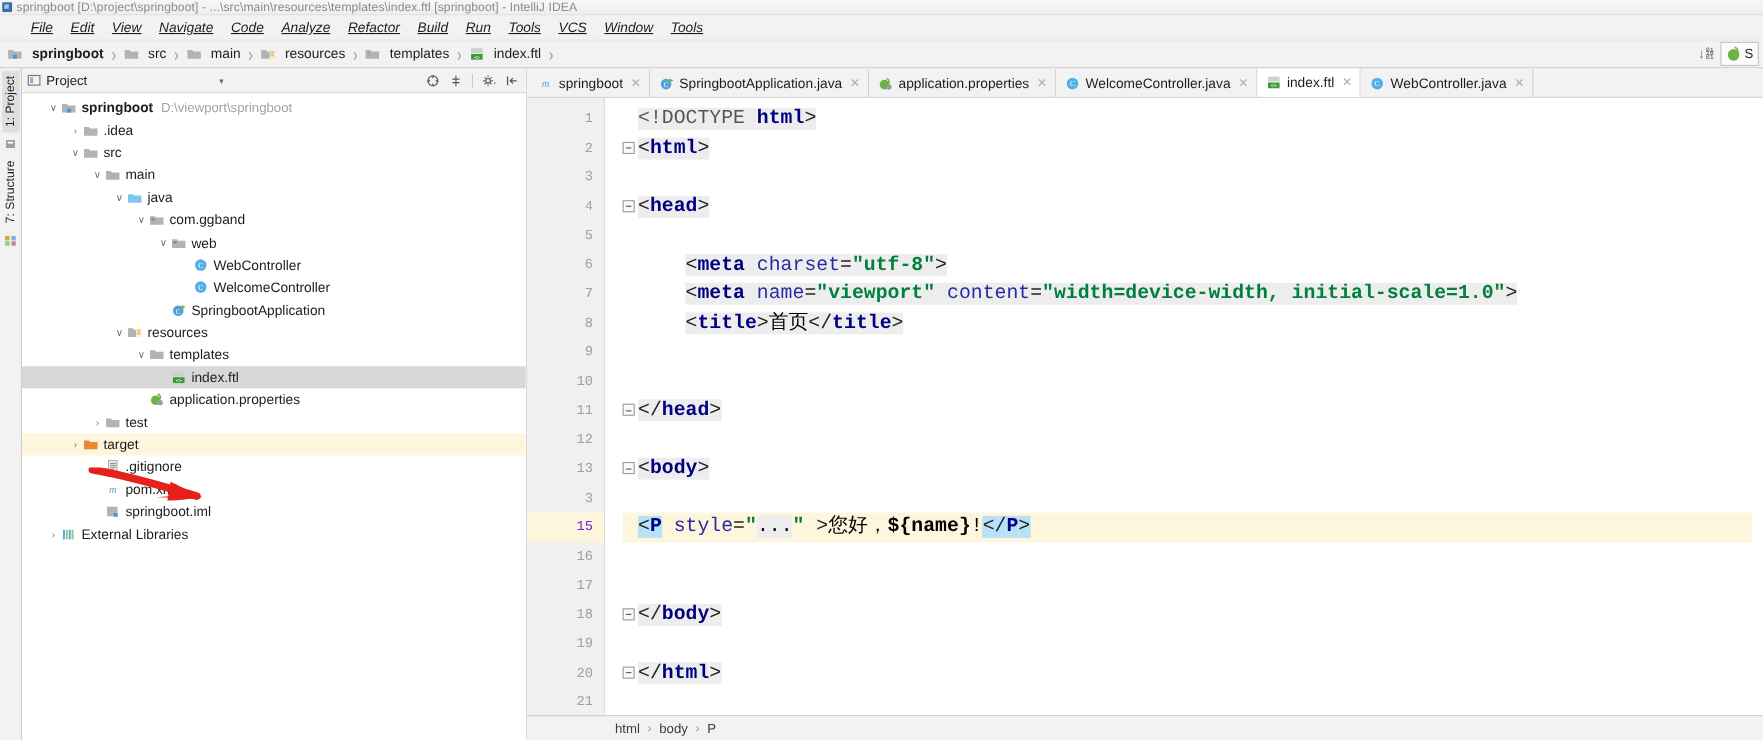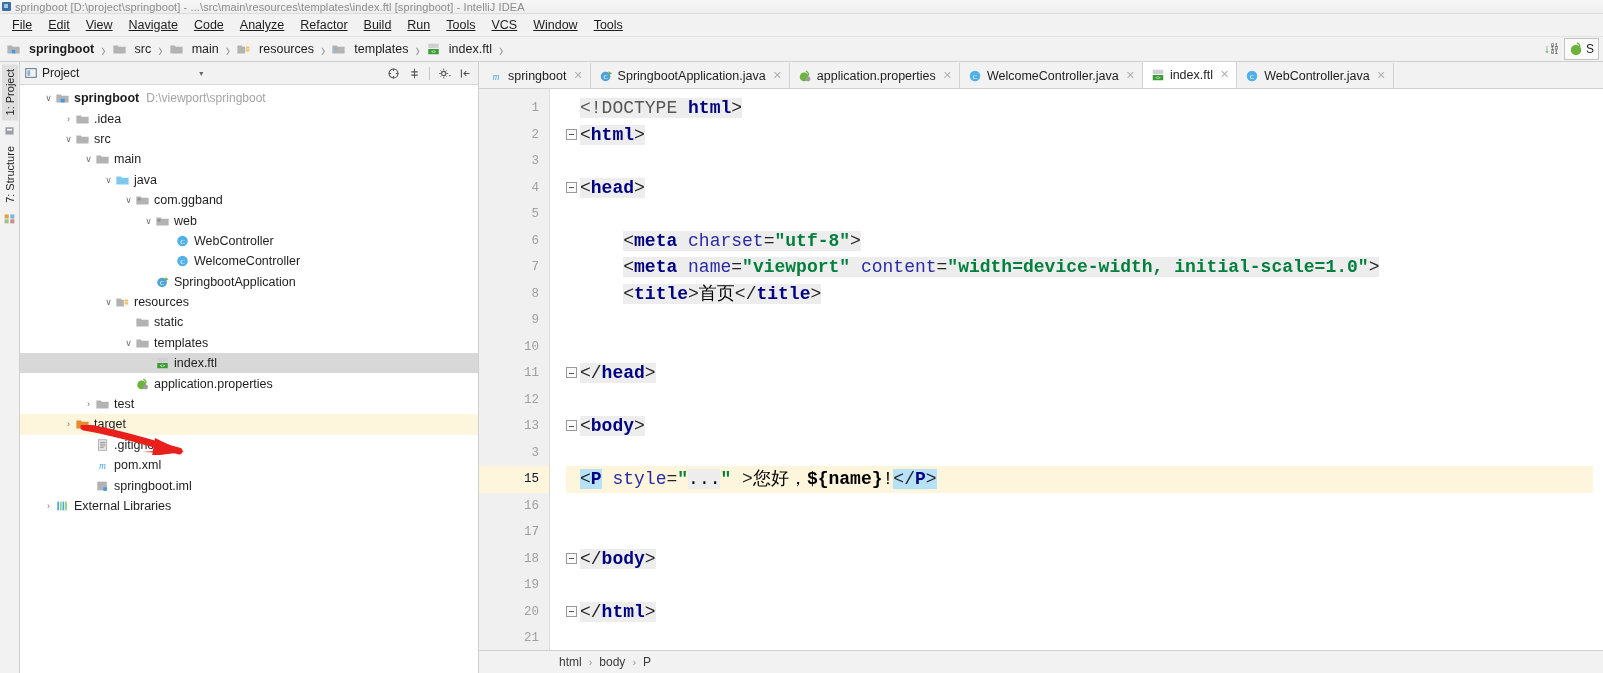--- a/index.html
+++ b/index.html
@@ -47,23 +47,24 @@
     white-space: nowrap;
     letter-spacing: 0.1px;
   }
 
   
   .menubar {
     height: 22px;
     background: #f2f2f2;
     display: flex;
     align-items: center;
-    padding-left: 4px;
+    padding-left: 20px;
     flex: 0 0 auto;
     border-bottom: 1px solid #e4e4e4;
+    font-style: italic;
   }
   .menuitem {
     font-size: 12.5px;
     color: #1d1d1d;
     padding: 2px 8px;
     cursor: default;
     white-space: nowrap;
   }
   .menuitem .mn { text-decoration: underline; }
 
@@ -298,21 +299,21 @@
     height: 26.5px;
     text-align: right;
     padding-right: 10px;
     font-family: "Liberation Mono", monospace;
     font-size: 12.5px;
     color: #a0a0a0;
     line-height: 26.5px;
     box-sizing: border-box;
     position: relative;
   }
-  .gline.current { background: #fdf6dd; color: #0f172a; }
+  .gline.current { background: #fdf6dd; color: #6d28d9; }
   .code {
     flex: 1 1 auto;
     padding-top: 6px;
     padding-left: 16px;
     position: relative;
     min-width: 0;
     overflow: hidden;
   }
   .cline {
     height: 26.5px;
@@ -616,28 +617,20 @@
             <span class="twist">∨</span>
             <svg class="ticon" viewBox="0 0 16 16">
               <path d="M1 4h5l1.2 1.5H10V13H1z" fill="#b3b3b3"></path>
               <rect x="9.5" y="4" width="5.5" height="9" fill="#faf5e0"></rect>
               <path d="M10.3 6h4M10.3 8h4M10.3 10h4" stroke="#e8a33d" stroke-width="1"></path>
             </svg>
             <span class="tlabel">resources</span>
           </div>
           <div class="trow">
             <span style="display:inline-block;width:102px"></span>
-            <span class="twist"></span>
-            <svg class="ticon" viewBox="0 0 16 16">
-              <path d="M1 4h5l1.2 1.5H15V13H1z" fill="#b3b3b3"></path>
-            </svg>
-            <span class="tlabel">static</span>
-          </div>
-          <div class="trow">
-            <span style="display:inline-block;width:102px"></span>
             <span class="twist">∨</span>
             <svg class="ticon" viewBox="0 0 16 16">
               <path d="M1 4h5l1.2 1.5H15V13H1z" fill="#b3b3b3"></path>
             </svg>
             <span class="tlabel">templates</span>
           </div>
           <div class="trow selected">
             <span style="display:inline-block;width:122px"></span>
             <span class="twist"></span>
             <svg class="ticon" viewBox="0 0 16 16">

